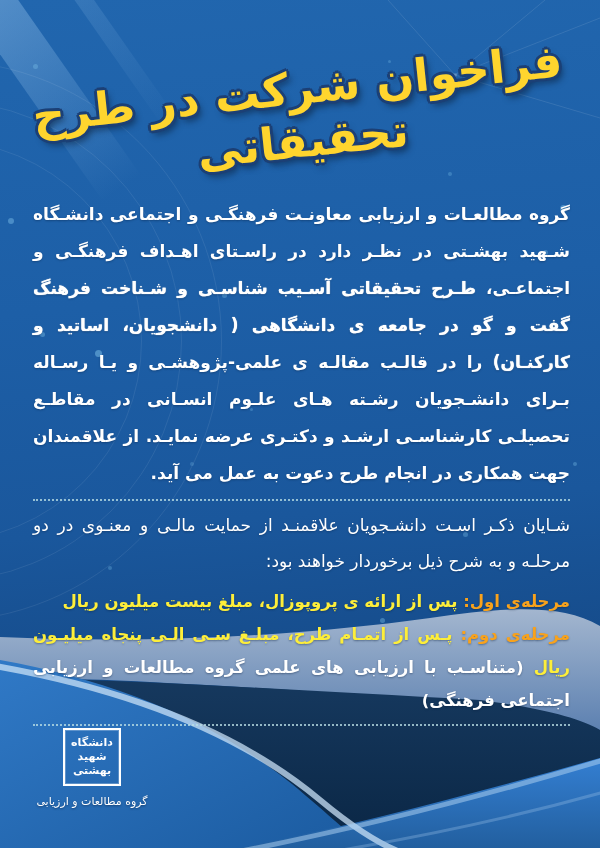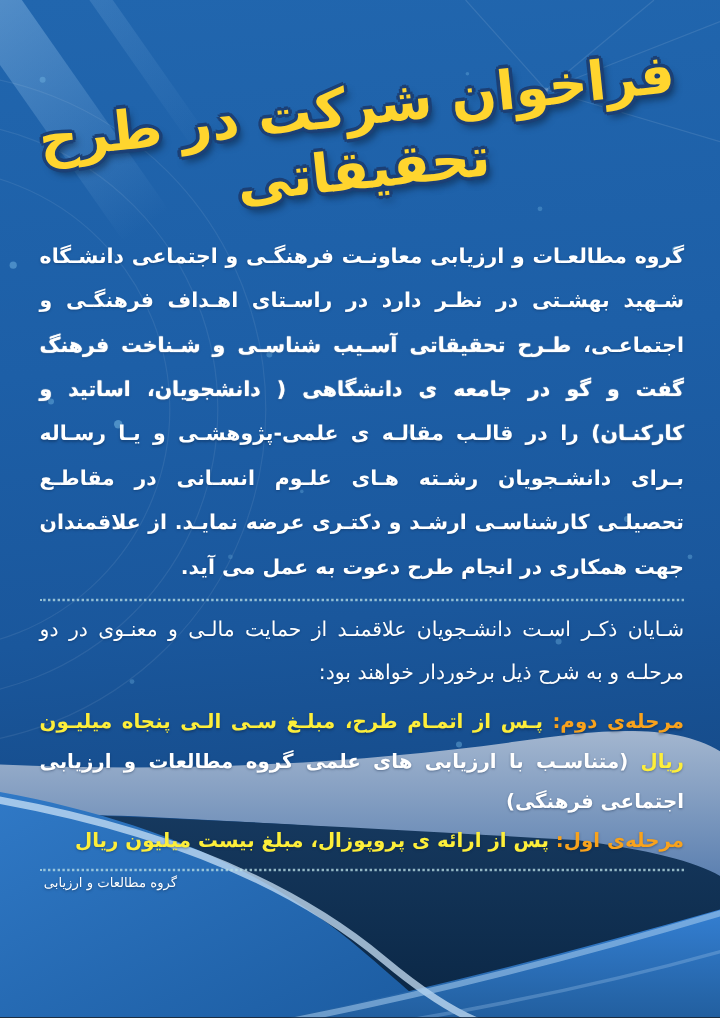--- a/index.html
+++ b/index.html
@@ -138,25 +138,28 @@
 
   <div class="content" dir="rtl">
 
     <p class="para"><span>گروه مطالعـات و ارزیابی معاونـت فرهنگـی و اجتماعی دانشـگاه شـهید بهشـتی در نظـر دارد در راسـتای اهـداف فرهنگـی و اجتماعـی، </span><span class="xbold">طـرح تحقیقاتی آسـیب شناسـی و شـناخت فرهنگ گفت و گو در جامعه ی دانشگاهی ( دانشجویان، اساتید و کارکنـان)</span><span> را در قالـب مقالـه ی علمی-پژوهشـی و یـا رسـاله بـرای دانشـجویان رشـته هـای علـوم انسـانی در مقاطـع تحصیلـی کارشناسـی ارشـد و دکتـری عرضه نمایـد. از علاقمندان جهت همکاری در انجام طرح دعوت به عمل می آید.</span></p>
 
     <hr class="divider">
 
     <p class="para2">شـایان ذکـر اسـت دانشـجویان علاقمنـد از حمایت مالـی و معنـوی در دو مرحلـه و به شرح ذیل برخوردار خواهند بود:</p>
 
     <div class="stages">
+      <p class="stage"><span class="lbl">مرحله‌ی اول:</span><span class="yel">&nbsp;</span><span class="yel">پس از ارائه ی پروپوزال، مبلغ بیست میلیون ریال</span></p>
       <p class="stage"><span class="lbl">مرحله‌ی دوم:</span><span class="yel">&nbsp;</span><span class="yel">پـس از اتمـام طرح، مبلـغ سـی الـی پنجاه میلیـون ریال</span><span class="wht">&nbsp;</span><span class="wht">(متناسـب با ارزیابی های علمی گروه مطالعات و ارزیابی اجتماعی فرهنگی)</span></p>
-      <p class="stage"><span class="lbl">مرحله‌ی اول:</span><span class="yel">&nbsp;</span><span class="yel">پس از ارائه ی پروپوزال، مبلغ بیست میلیون ریال</span></p>
     </div>
 
     <hr class="divider">
 
   </div>
 
   <div class="footer">
+    <div class="logo-box">
+      <span>دانشگاه شهید بهشتی</span>
+    </div>
     <div class="org">گروه مطالعات و ارزیابی</div>
   </div>
 
 </div>
 
 </body></html>

